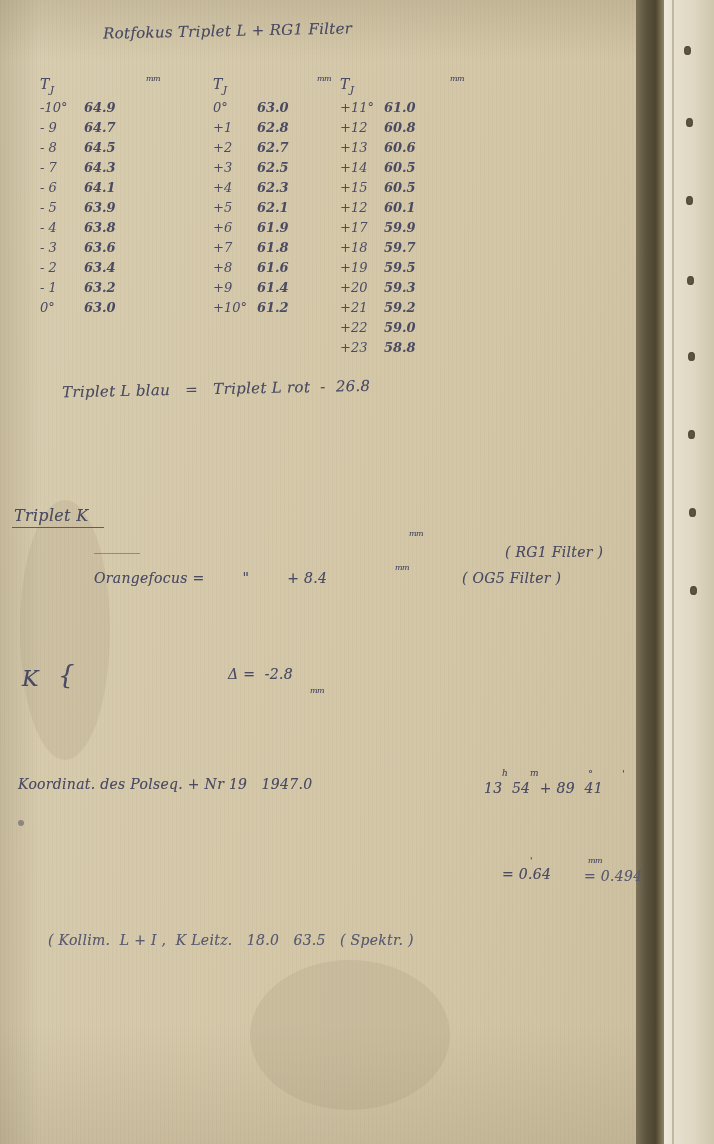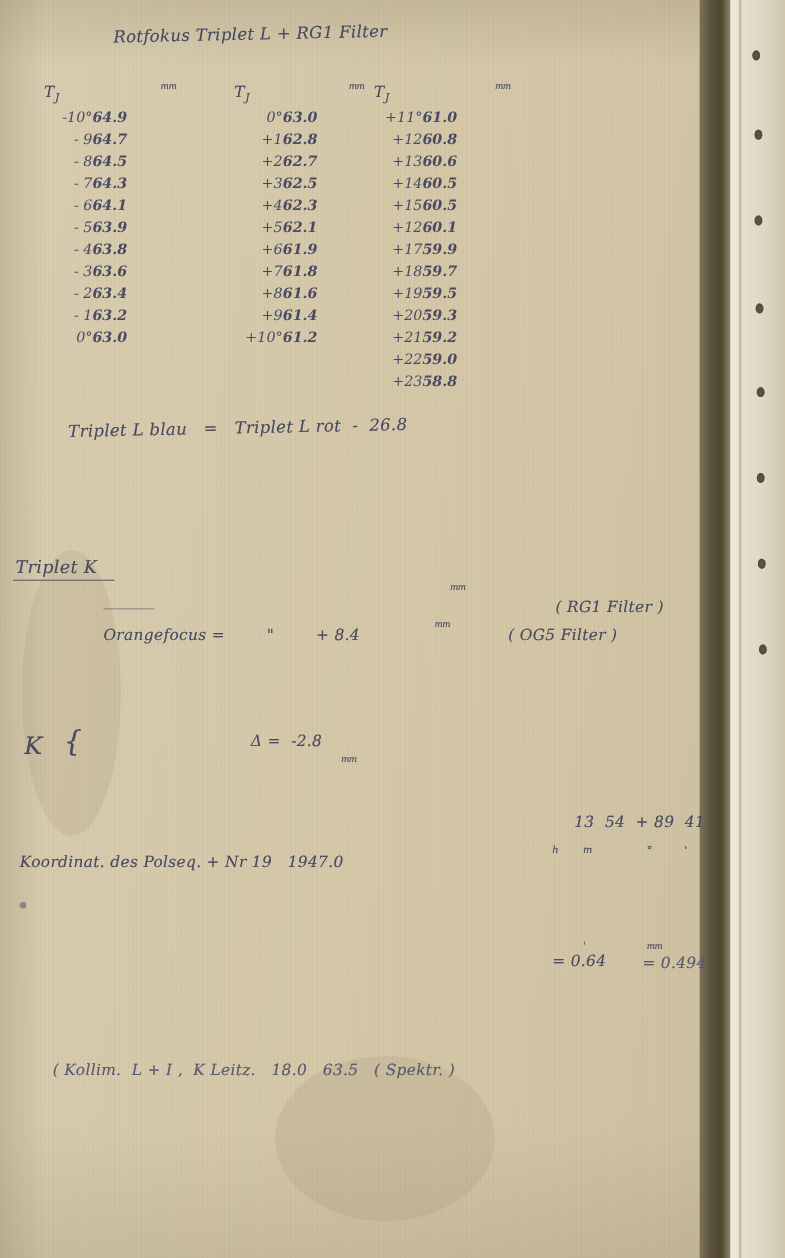--- a/index.html
+++ b/index.html
@@ -103,21 +103,21 @@
     border-collapse: collapse;
   }
   table.tbl td {
     color: #4a4b63;
     font-family: "DejaVu Serif", serif;
     font-style: italic;
     font-size: 13px;
     padding: 0 0 5px 0;
     white-space: pre;
   }
-  td.c1 { text-align: right; width: 44px; }
+  td.c1 { text-align: left; width: 44px; }
   td.c2 { text-align: left; width: 62px; padding-left: 10px; font-weight: bold; }
   .colbox { position: absolute; }
   .spot {
     position: absolute;
     border-radius: 50%;
     background: rgba(120,100,70,0.10);
     pointer-events: none;
   }
 </style>
 </head>
@@ -336,28 +336,28 @@
   <div class="ink md" style="left:94px; top:570px;">Orangefocus =        "        + 8.4</div>
   <div class="ink" style="left:395px; top:563px; font-size:8px; letter-spacing:-0.5px;">mm</div>
   <div class="ink md" style="left:462px; top:570px;">( OG5 Filter )</div>
 
   <div class="ink" style="left:22px; top:666px; font-size:22px;">K</div>
   <div class="ink" style="left:58px; top:660px; font-size:26px;">{</div>
   <div class="ink md" style="left:228px; top:666px;">Δ =  -2.8</div>
   <div class="ink" style="left:310px; top:686px; font-size:8px; letter-spacing:-0.5px;">mm</div>
 
   <div class="ink md" style="left:18px; top:776px;">Koordinat. des Polseq. + Nr 19   1947.0</div>
-  <div class="ink md" style="left:484px; top:740px;margin-left:38px;">13  54  + 89  41</div>
+  <div class="ink md" style="left:484px; top:780px;">13  54  + 89  41</div>
   <div class="ink" style="left:502px; top:768px; font-size:9px;">h</div>
   <div class="ink" style="left:530px; top:768px; font-size:9px;">m</div>
   <div class="ink" style="left:588px; top:768px; font-size:10px;">°</div>
   <div class="ink" style="left:622px; top:768px; font-size:10px;">'</div>
 
   <div class="ink md" style="left:502px; top:866px;">= 0.64</div>
   <div class="ink" style="left:530px; top:856px; font-size:9px;">'</div>
   <div class="ink md faint" style="left:584px; top:868px;">= 0.494</div>
   <div class="ink" style="left:588px; top:856px; font-size:8px; letter-spacing:-0.5px;">mm</div>
 
-  <div class="ink md faint" style="left:48px; top:932px;margin-top:33px;">( Kollim.  L + I ,  K Leitz.   18.0   63.5   ( Spektr. )</div>
+  <div class="ink md faint" style="left:48px; top:932px;">( Kollim.  L + I ,  K Leitz.   18.0   63.5   ( Spektr. )</div>
 
   <div class="spot" style="left:18px; top:820px; width:6px; height:6px; background:rgba(74,75,99,0.5);"></div>
 
 </div>
 
 </body></html>

